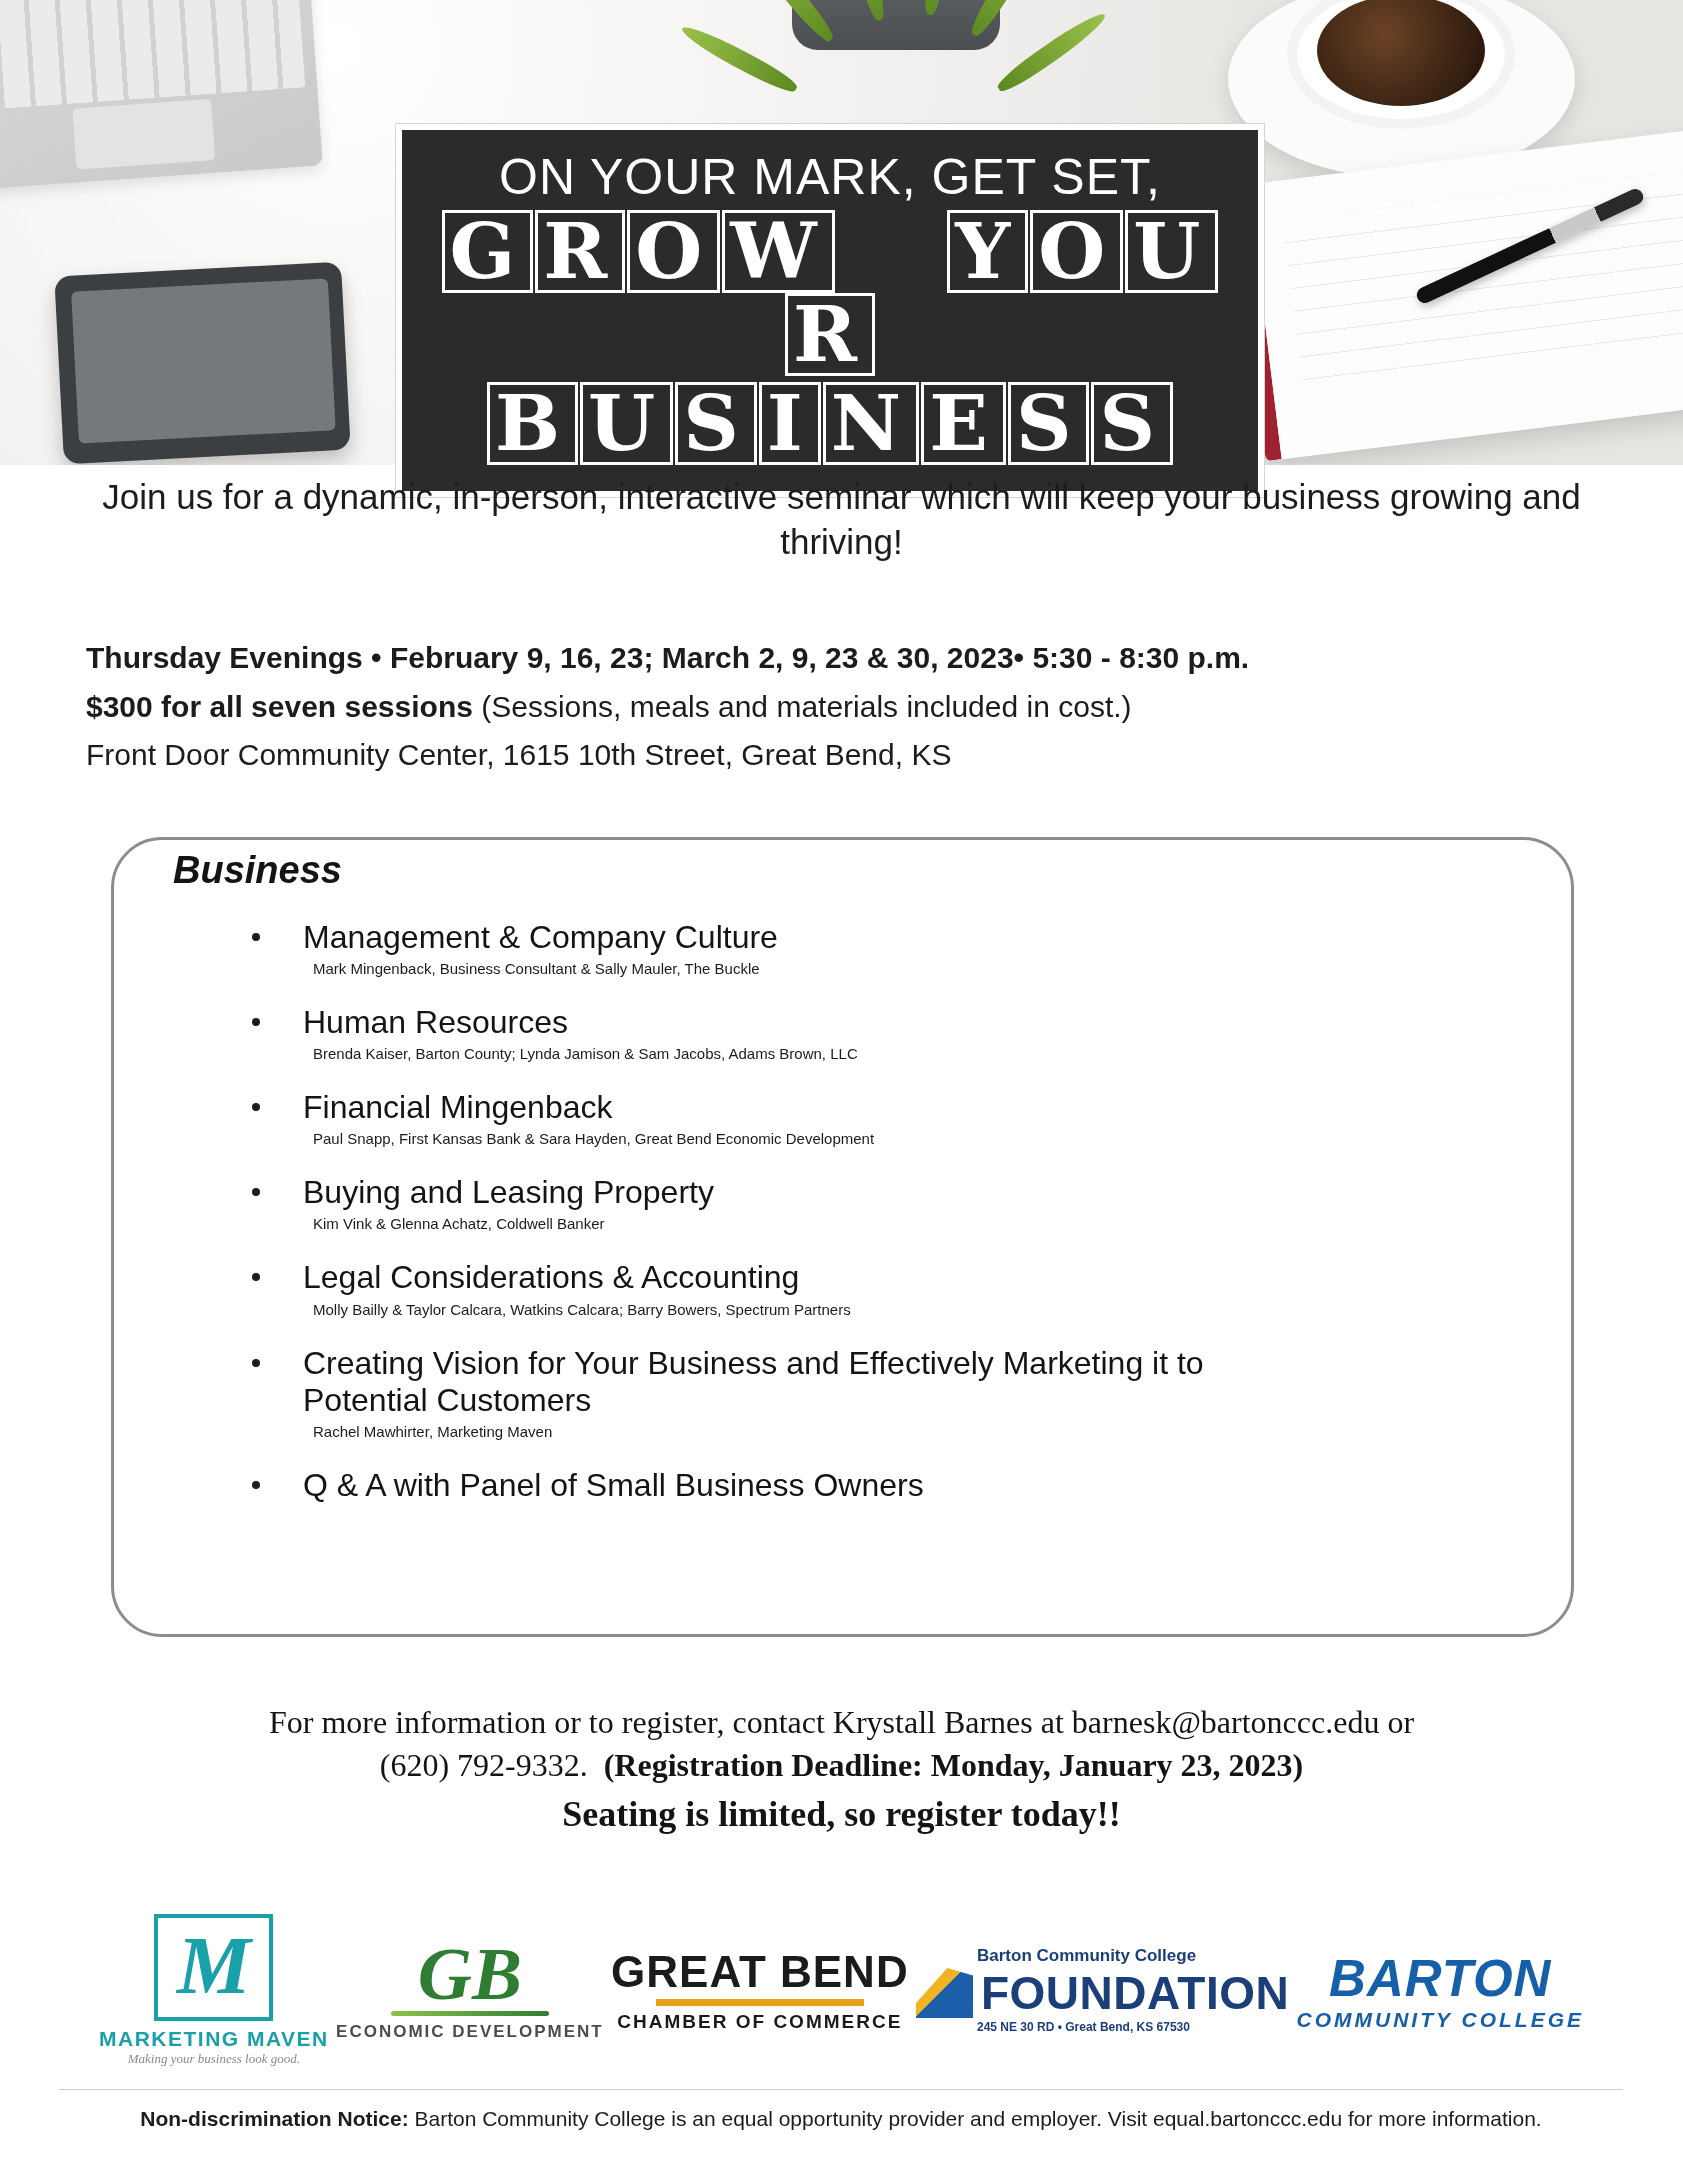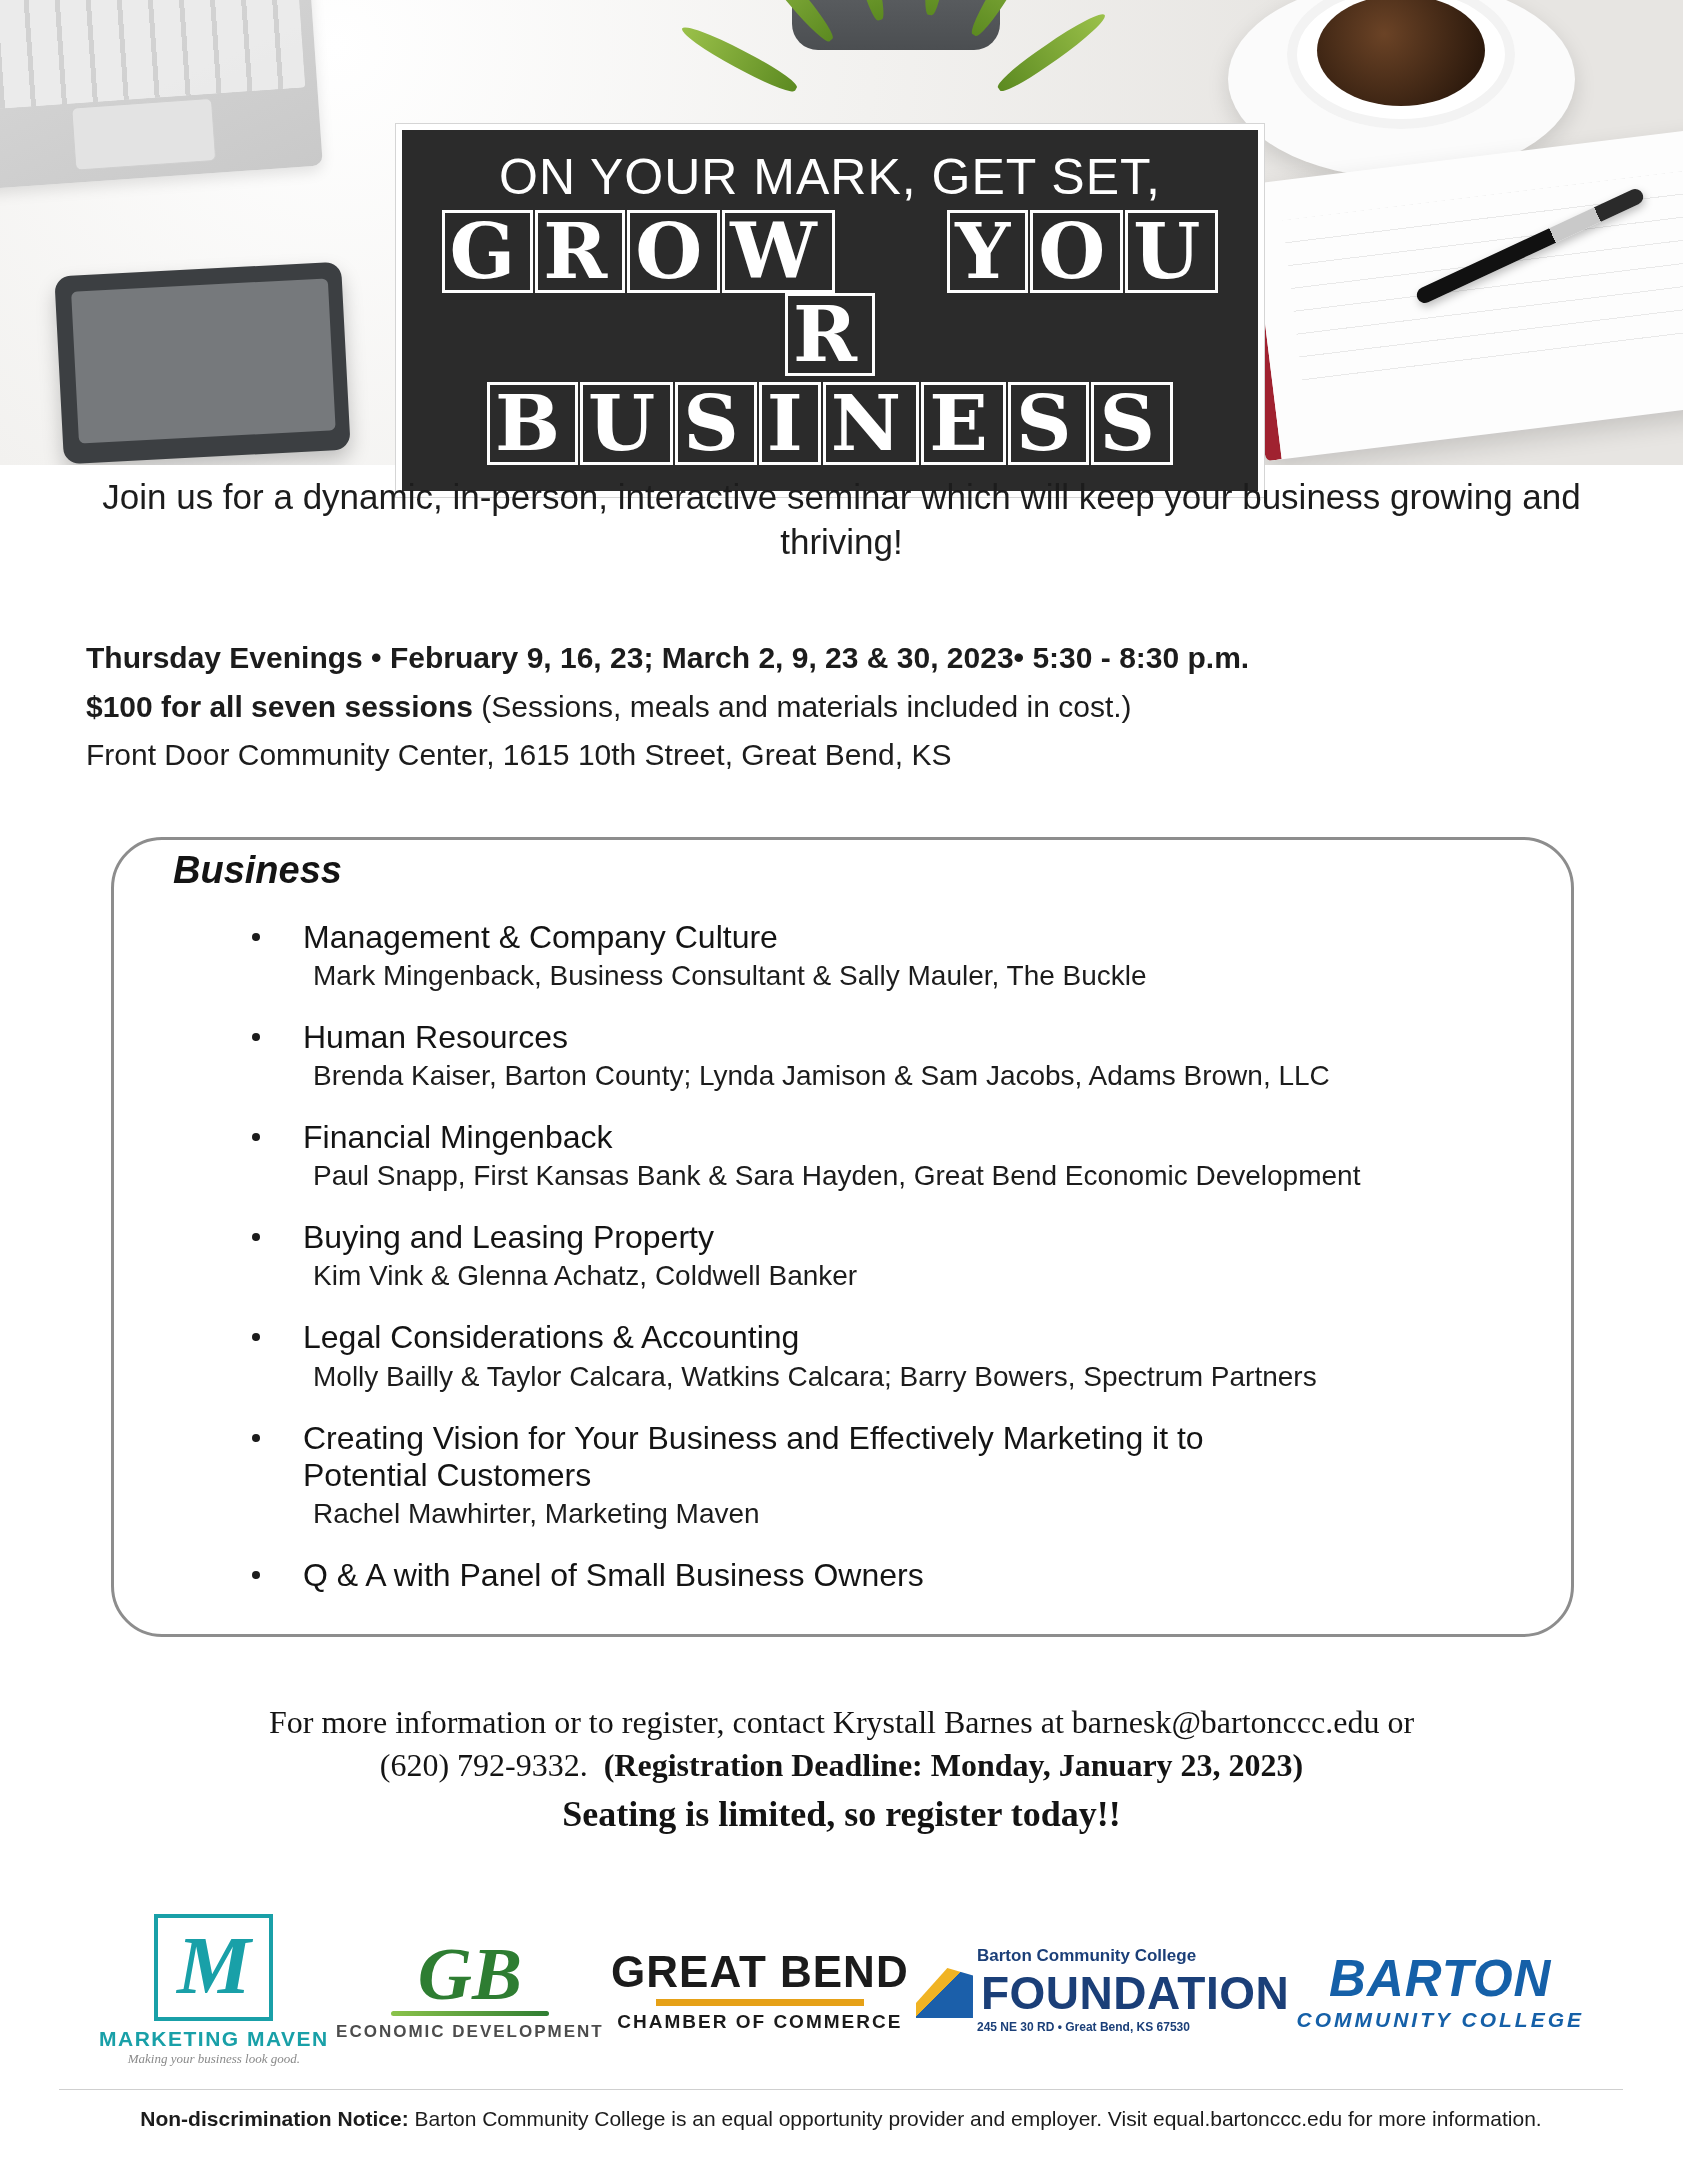--- a/index.html
+++ b/index.html
@@ -258,21 +258,21 @@
   }
   .session-name {
     margin-left: 51px;
     font-size: 32px;
     line-height: 1.16;
     color: #141414;
   }
   .session-speakers {
     margin-left: 61px;
     margin-top: 4px;
-    font-size: 28px;
+    font-size: 15px;
     color: #1c1c1c;
   }
 
   
   .contact {
     position: absolute;
     left: 79px;
     top: 1701px;
     width: 1525px;
     text-align: center;
@@ -487,21 +487,21 @@
   <div class="stencil stencil-2">
     <span class="ch">B</span><span class="ch">U</span><span class="ch">S</span><span class="ch">I</span><span class="ch">N</span><span class="ch">E</span><span class="ch">S</span><span class="ch">S</span>
   </div>
 </div>
 
 <div class="intro">Join us for a dynamic, in-person, interactive seminar which will keep your business growing and thriving!</div>
 
 <div class="details">
   <div class="detail-line b">Thursday Evenings • February 9, 16, 23; March 2, 9, 23 &amp; 30, 2023• 5:30 - 8:30 p.m.</div>
   <div class="detail-line">
-    <b>$100 for all seven sessions</b>
+    <b>$300 for all seven sessions</b>
     <span class="reg">(Sessions, meals and materials included in cost.)</span>
   </div>
   <div class="detail-line">Front Door Community Center, 1615 10th Street, Great Bend, KS</div>
 </div>
 
 <div class="sessions-box"></div>
 <div class="sessions-title">Business</div>
 
 <div class="session-list">
 

